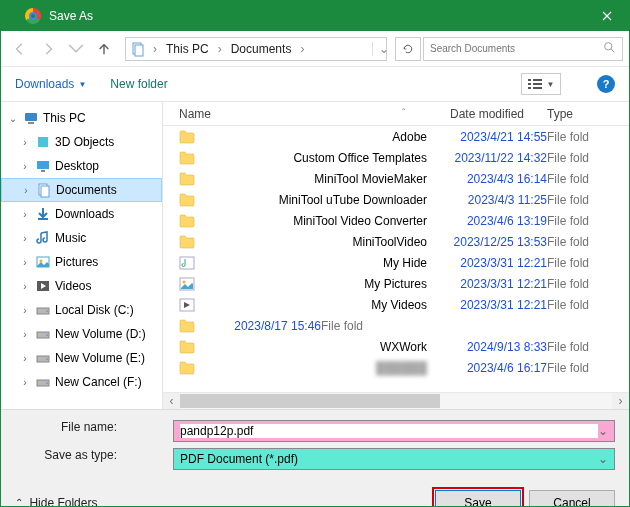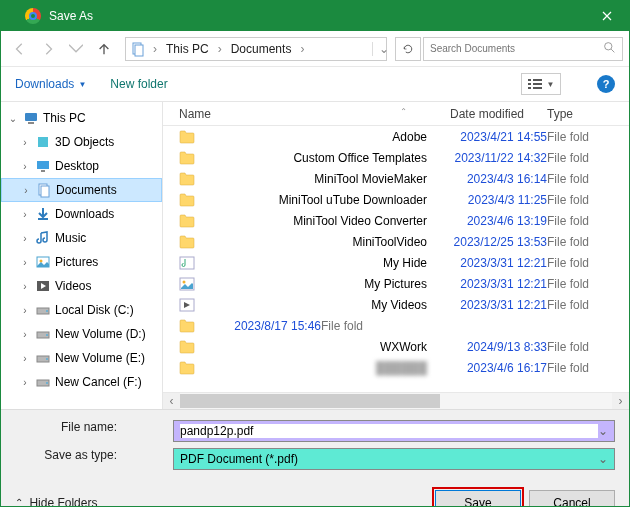--- a/index.html
+++ b/index.html
@@ -48,21 +48,21 @@
 .row .fdate { width: 120px; color: #1d4ed8; white-space: nowrap; }
 .row .ftype { color: #737373; white-space: nowrap; }
 .row.blur .fname { filter: blur(2px); color: #aaa; }
 .hscroll { height: 17px; display: flex; align-items: center; border-top: 1px solid #e8e8e8; background: #f5f5f5; }
 .hscroll .arrow { width: 17px; height: 17px; display: flex; align-items: center; justify-content: center; color: #777; background: #f0f0f0; }
 .hscroll .track { flex: 1; height: 17px; position: relative; }
 .hscroll .thumb { position: absolute; left: 0; top: 1px; width: 260px; height: 14px; background: #cdcdcd; }
 .bottompanel { border-top: 1px solid #ddd; background: #f0f0f0; padding: 10px 14px 10px 14px; }
 .formrow { display: flex; margin-bottom: 6px; gap: 48px; }
 .formrow label { width: 110px; text-align: right; padding-right: 8px; color: #222; }
-.formrow .field { flex: 1; height: 22px; border: 1px solid #888; background: #c4b5fd; display: flex; align-items: center; padding: 0 6px; }
+.formrow .field { flex: 1; height: 22px; border: 1px solid #888; background: #f9a8d4; display: flex; align-items: center; padding: 0 6px; }
 .formrow .field input { border: none; outline: none; flex: 1; font-size: 12px; }
 .formrow .field .dd { color: #666; }
 .actionrow { display: flex; align-items: center; margin-top: 20px; }
 .actionrow .hide { display: flex; align-items: center; gap: 6px; color: #222; }
 .actionrow .spacer { flex: 1; }
 .btn { width: 86px; height: 25px; background: #e1e1e1; border: 1px solid #adadad; display: flex; align-items: center; justify-content: center; margin-left: 8px; }
 .btn.save-hl { outline: 2px solid #d40000; outline-offset: 1px; border: 1px solid #0078d7; }
 .folder-ico { fill: #ffd76b; stroke: #d9a93b; stroke-width: 0.5; }
 </style>
 </head>

